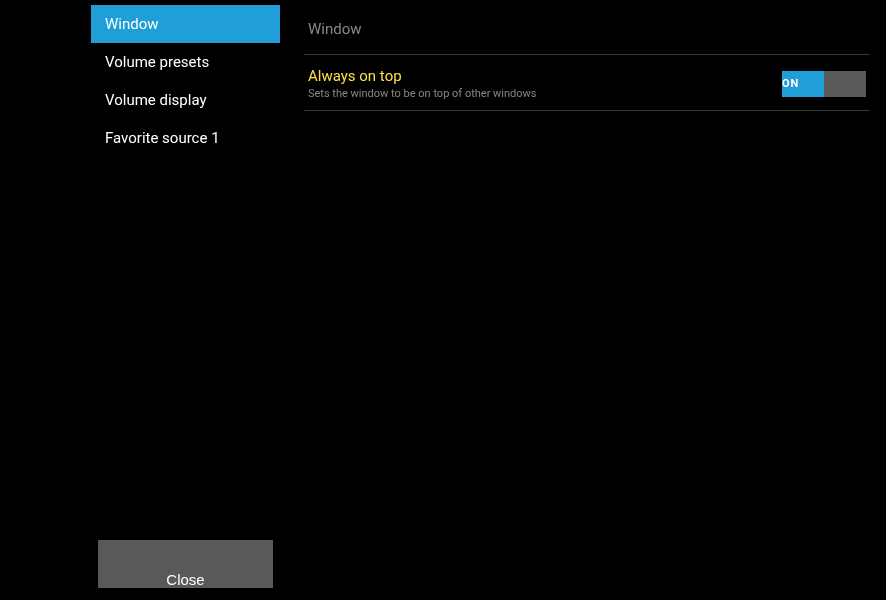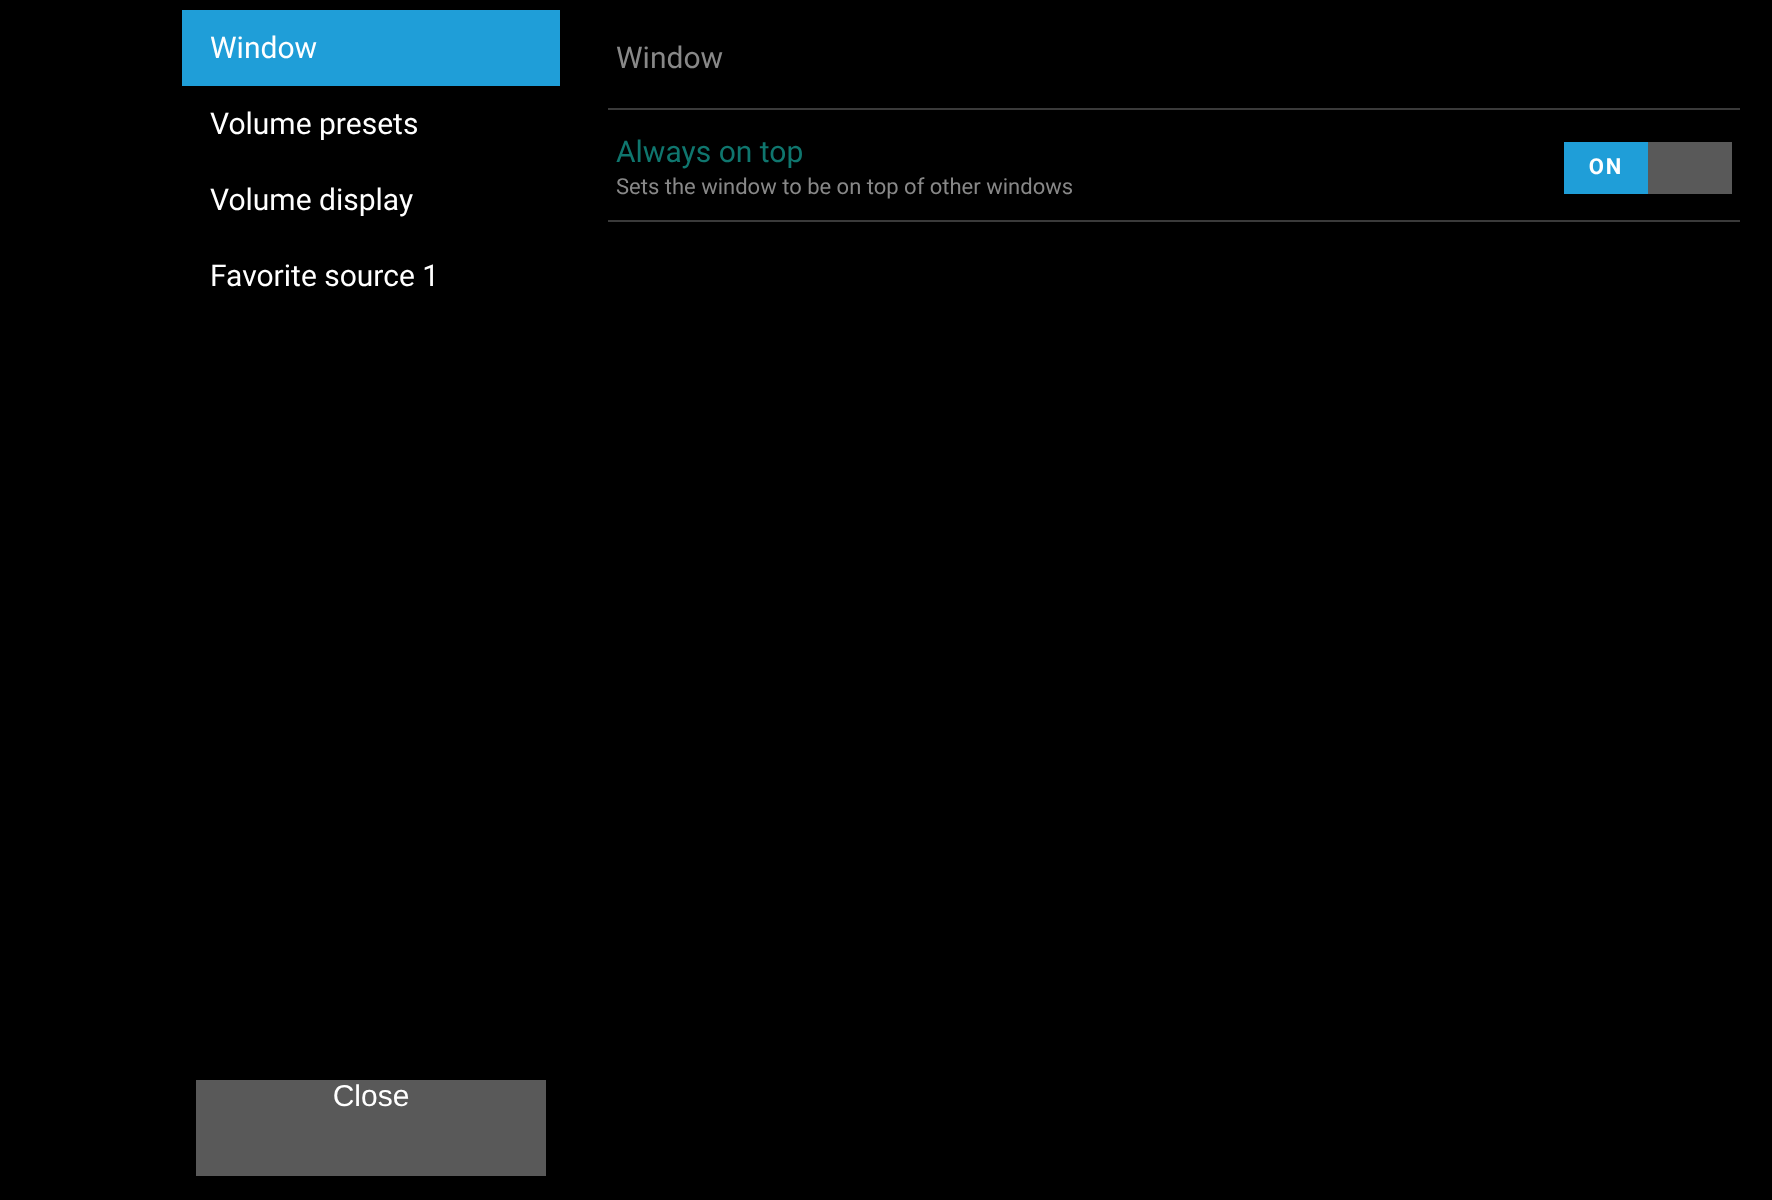--- a/index.html
+++ b/index.html
@@ -44,21 +44,21 @@
       bottom: 12px;
       left: 98px;
       width: 175px;
       height: 48px;
       background: #595959;
       color: #ffffff;
       border: none;
       font-size: 15px;
       cursor: pointer;
       display: flex;
-      align-items: flex-start;
+      align-items: flex-end;
       justify-content: center;
     }
     .main {
       flex: 1;
       padding: 10px 16px 0 16px;
     }
     .main-header {
       padding: 10px 4px 16px 4px;
       border-bottom: 1px solid #3a3a3a;
       font-size: 15px;
@@ -69,21 +69,21 @@
       align-items: center;
       justify-content: space-between;
       padding: 12px 4px 10px 4px;
       border-bottom: 1px solid #3a3a3a;
     }
     .setting-text {
       flex: 1;
     }
     .setting-title {
       font-size: 15px;
-      color: #0f766e;
+      color: #fde047;
       margin-bottom: 2px;
     }
     .setting-description {
       font-size: 11px;
       color: #888888;
     }
     .toggle {
       width: 84px;
       height: 26px;
       background: #595959;
@@ -92,21 +92,21 @@
     }
     .toggle-on {
       position: absolute;
       left: 0;
       top: 0;
       width: 42px;
       height: 26px;
       background: #1f9ed8;
       display: flex;
       align-items: center;
-      justify-content: center;
+      justify-content: flex-start;
       font-size: 11px;
       font-weight: bold;
       color: #ffffff;
       letter-spacing: 1px;
     }
   </style>
 </head>
 <body>
 
 <div class="sidebar">

